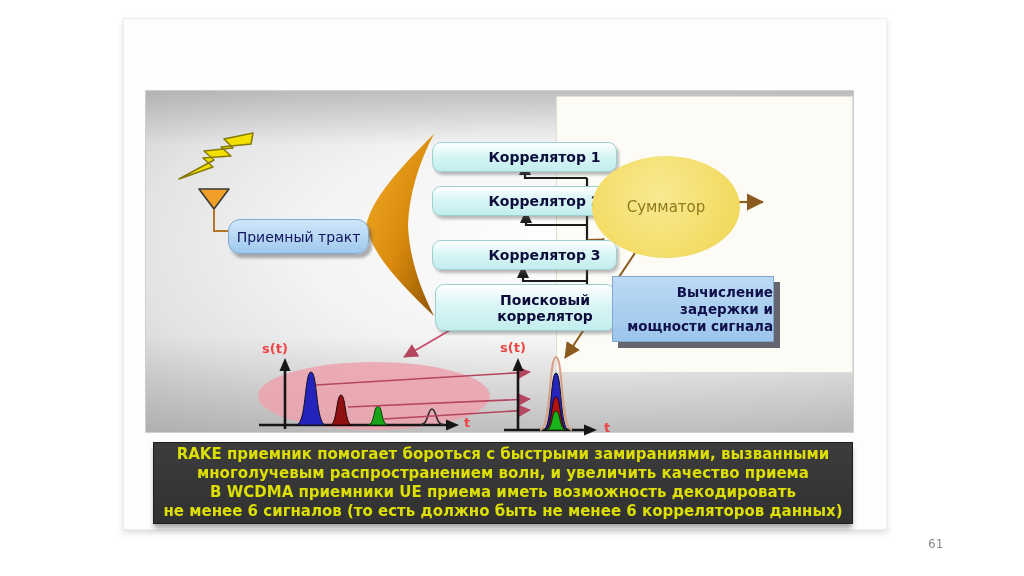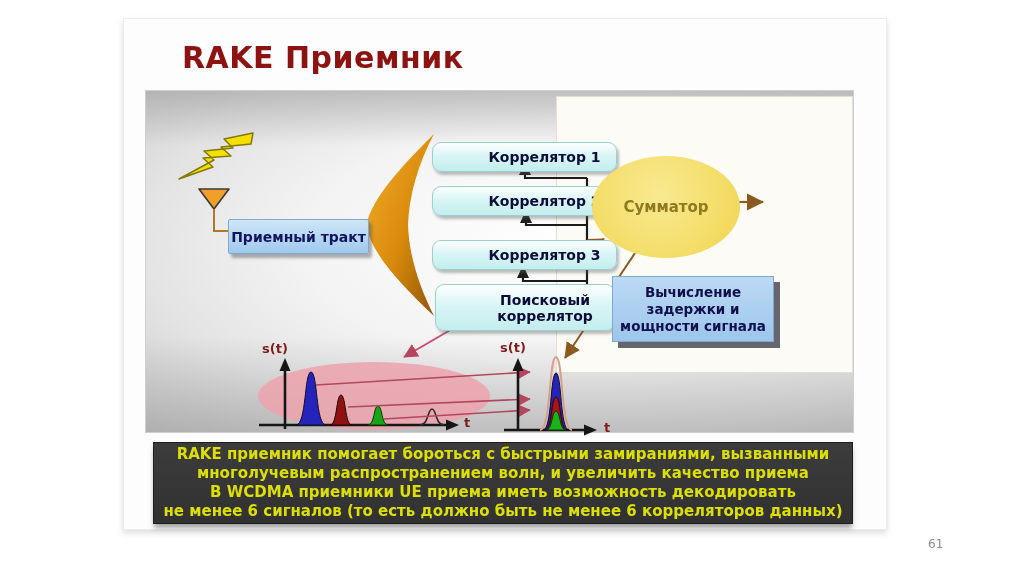--- a/index.html
+++ b/index.html
@@ -25,53 +25,53 @@
     border:1px solid #cfcfcf;
   }
   .inset{
     position:absolute;left:556px;top:96px;width:295px;height:275px;
     background:#fcfbf6;border:1px solid #e2ded4;
   }
   .gfx{position:absolute;left:0;top:0;width:1024px;height:576px;}
   .box-blue{
     position:absolute;display:flex;align-items:center;justify-content:center;
     background:linear-gradient(180deg,#cfe6f8 0%,#9fc9ee 100%);
-    color:#14145c;font-weight:bold;font-size:14px;text-align:center;
-    border:1px solid #7fa8cc;border-radius:2px;
+    color:#14145c;font-weight:normal;font-size:14px;text-align:center;
+    border:1px solid #7fa8cc;border-radius:12px;
     box-shadow:3px 4px 3px rgba(80,80,85,.45);
   }
   .box-cyan{
     position:absolute;display:flex;align-items:center;justify-content:center;
     background:linear-gradient(180deg,#ffffff 0%,#d9f5f5 45%,#c3eded 100%);
     color:#0c0c3a;font-weight:bold;font-size:14px;text-align:center;line-height:16px;
     border:1px solid #9ccfcf;border-radius:9px;
     box-shadow:2px 3px 3px rgba(90,90,95,.40);
     padding-left:40px;
   }
   .summator{
     position:absolute;left:592px;top:156px;width:148px;height:102px;
     border-radius:50%;
     background:radial-gradient(circle at 45% 38%, #f8ea92 0%, #f3db63 70%, #efd354 100%);
     display:flex;align-items:center;justify-content:center;
-    color:#8f7a1f;font-weight:bold;font-size:15px;
+    color:#8f7a1f;font-weight:normal;font-size:15px;
   }
   .delay-box{
     position:absolute;left:612px;top:276px;width:160px;height:64px;
     background:linear-gradient(180deg,#bcd9f4 0%,#9cc6ec 100%);
     border:1px solid #7fa8cc;
     box-shadow:6px 6px 0 #65656f;
     display:flex;align-items:center;justify-content:center;
-    color:#10104a;font-weight:bold;font-size:13.5px;text-align:center;line-height:17px;
+    color:#10104a;font-weight:bold;font-size:13.5px;text-align:right;line-height:17px;
   }
   .combined{
     position:absolute;left:740px;top:174px;width:132px;
     color:#151515;font-weight:bold;font-size:14px;line-height:17px;text-align:center;
   }
   .axis-label{
-    position:absolute;color:#7f1d1d;font-weight:bold;font-size:13px;
+    position:absolute;color:#ef4444;font-weight:bold;font-size:13px;
   }
   .caption{
     position:absolute;left:153px;top:442px;width:698px;height:80px;
     background:linear-gradient(180deg,#3c3c3c 0%,#313131 100%);
     border:1px solid #1e1e1e;
     box-shadow:0 5px 5px -1px rgba(90,90,90,.55);
     display:flex;flex-direction:column;justify-content:center;align-items:center;
   }
   .caption-line{
     color:#dcdf00;font-weight:bold;font-size:15px;line-height:19px;text-align:center;white-space:nowrap;
@@ -81,21 +81,20 @@
   }
 </style>
 </head>
 <body>
 
 <div class="stage">
   <div class="slide">
     <div></div>
   </div>
 
-  <div class="page-title">RAKE Приемник</div>
 
   <div class="panel"></div>
   <div class="inset"></div>
 
   <svg class="gfx" viewBox="0 0 1024 576" xmlns="http://www.w3.org/2000/svg">
     <defs>
       <linearGradient id="gradFunnel" x1="0" y1="0" x2="1" y2="1">
         <stop offset="0" stop-color="#f3ae2a"></stop>
         <stop offset="0.55" stop-color="#d98a0c"></stop>
         <stop offset="1" stop-color="#8f5503"></stop>

